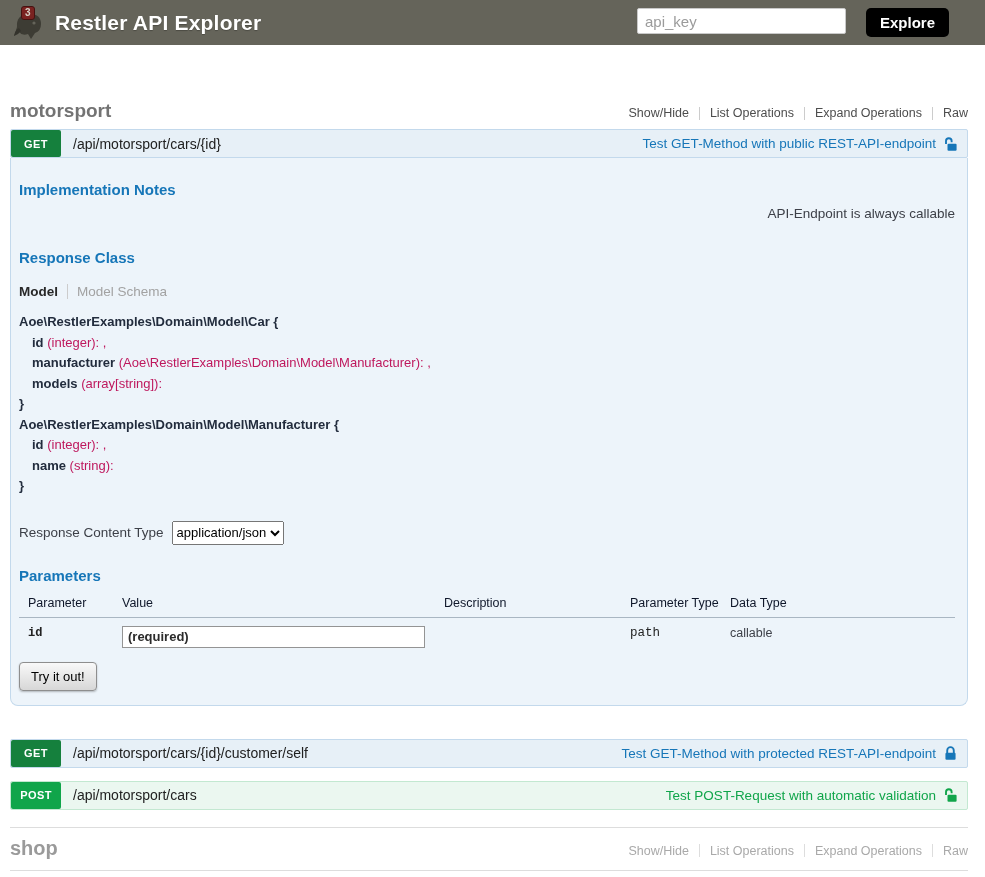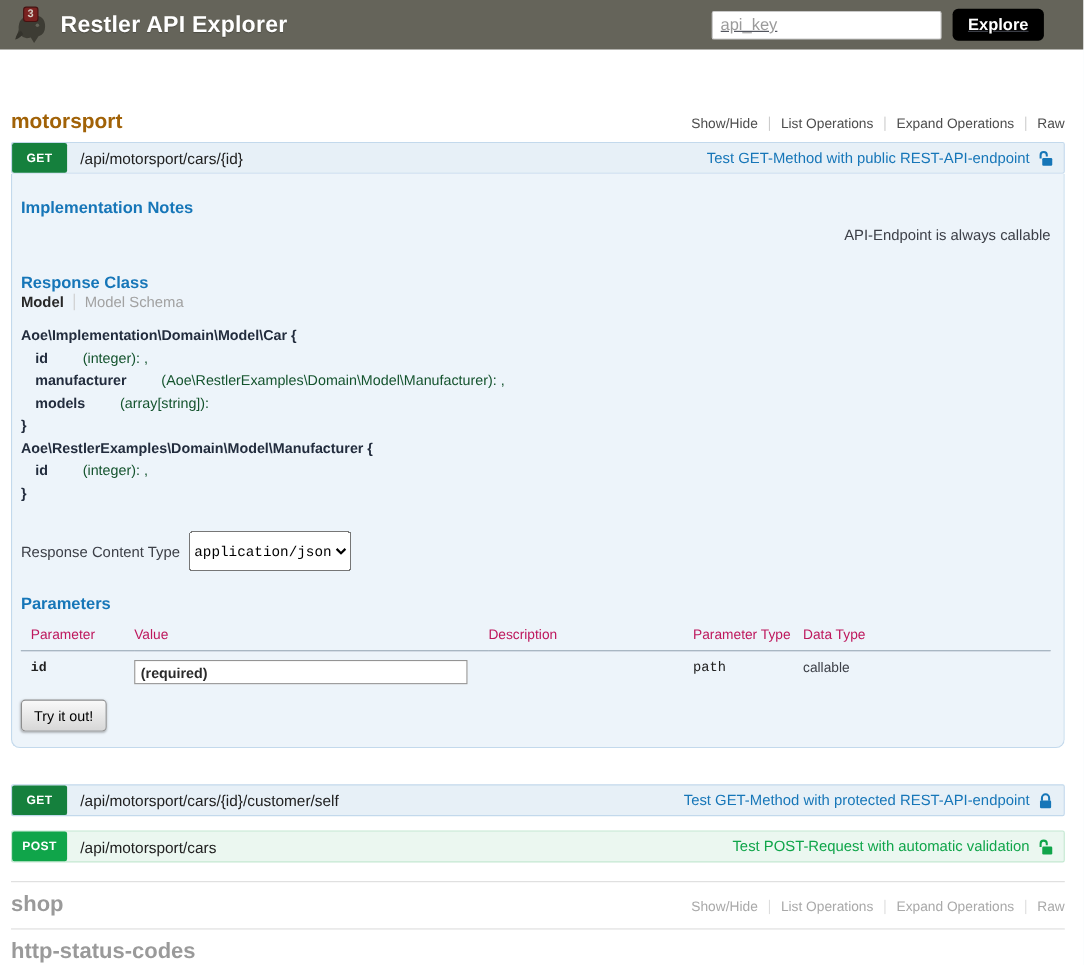--- a/index.html
+++ b/index.html
@@ -24,41 +24,41 @@
     position:absolute; top:2px; left:11px;
     background:#7a2220; color:#d6d0c6;
     font-size:10px; font-weight:bold; line-height:12px;
     padding:0 3px; border-radius:3px; border:1px solid #461211;
   }
   .app-title {
     color:#fff; font-size:21px; font-weight:bold;
     margin-left:9px; letter-spacing:0.2px;
     text-shadow:0 1px 1px rgba(0,0,0,0.25);
   }
-  .header-form { margin-left:auto; display:flex; align-items:center; gap:10px;text-decoration:underline; }
+  .header-form { margin-left:auto; display:flex; gap:20px; }
   .api-key-input {
     width:209px; height:26px; border:1px solid #c9c9c9; border-radius:2px;
     padding:2px 7px; font-size:15px; color:#444; background:#fff;
     font-family:"Liberation Sans","DejaVu Sans",sans-serif;
   }
   .api-key-input::placeholder { color:#9b9b9b; }
   .explore-button {
     background:#000; color:#fff; border:none; border-radius:5px;
     font-weight:bold; font-size:15px; padding:6px 14px; cursor:pointer;
     font-family:"Liberation Sans","DejaVu Sans",sans-serif;
   }
 
   
   .main { margin:0 17px 0 10px; padding-top:53px; }
 
   .section-head {
     display:flex; justify-content:space-between; align-items:baseline;
     padding:2px 0 7px 0;
   }
-  .section-title { font-size:19px; font-weight:bold; color:#a16207; cursor:pointer; }
+  .section-title { font-size:19px; font-weight:bold; color:#737373; cursor:pointer; }
   .section-links { display:flex; align-items:center; font-size:12.5px; }
   .section-links a { color:#4d4d4d; padding:0 10px; white-space:nowrap; }
   .section-links a:first-child { padding-left:0; }
   .section-links a:last-child { padding-right:0; }
   .sep { width:1px; height:13px; background:#ccc; display:inline-block; }
 
   .section.inactive { border-top:1px solid #ddd; padding:9px 0 10px 0; }
   .section.inactive .section-head { padding:0; }
   .section.inactive .section-title { color:#9a9a9a; font-size:20px; }
   .section.inactive .section-links a { color:#a9a9a9; }
@@ -91,43 +91,43 @@
   .endpoint-content {
     border:1px solid #c3d9ec; border-top:none;
     background:#edf4fa; border-radius:0 0 8px 8px;
     padding:23px 12px 14px 8px;
     margin-bottom:33px;
   }
   .blue-heading { color:#1676b8; font-size:15px; font-weight:600; }
   .impl-notes-text { margin-top:8px; font-size:13.5px; color:#3d4048;text-align:right; }
   .block-gap { margin-top:28px; }
 
-  .model-tabs { margin-top:1px; display:flex; align-items:center; font-size:13.5px; }
+  .model-tabs { margin-top:18px; display:flex; align-items:center; font-size:13.5px; }
   .tab-model { color:#282828; font-weight:bold; }
   .tab-divider { width:1px; height:15px; background:#ccc; margin:0 9px; }
   .tab-schema { color:#a2a2a2; }
 
   .signature { margin-top:13px; font-size:13px; color:#2a3443; line-height:20.5px; }
   .sig-block + .sig-block { margin-top:0; }
   .sig-header, .sig-footer { font-weight:bold; color:#222c3d; }
   .sig-prop { padding-left:13px; }
   .pname { font-weight:bold; color:#222c3d; }
-  .ptype { color:#14532d;margin-left:28px; }
+  .ptype { color:#be185d; }
 
   .rct-row { margin-top:24px; display:flex; align-items:center; }
   .rct-label { font-size:13.5px; color:#3d4048; }
   .rct-select {
-    margin-left:8px; font-size:13px; height:36px;
-    font-family:Liberation Mono, monospace;
+    margin-left:8px; font-size:13px; height:24px;
+    font-family:Liberation Sans, sans-serif;
   }
 
   .params-heading { margin-top:22px; }
   .param-table { margin-top:9px; width:100%; border-collapse:collapse; font-size:12.5px; }
   .param-table th {
-    text-align:left; font-weight:normal; color:#be185d;
+    text-align:left; font-weight:normal; color:#0f172a;
     padding:3px 0 7px 0; border-bottom:1px solid #a9b6c2;
   }
   .param-table td { padding:8px 0 2px 0; vertical-align:top; }
   .col-param  { width:103px; padding-left:9px !important; }
   .col-value  { width:322px; }
   .col-desc   { width:186px; }
   .col-ptype  { width:100px;margin-left:48px; }
   .cell-param { font-family:"Liberation Mono","DejaVu Sans Mono",monospace; font-weight:bold; font-size:12px; color:#222; }
   .cell-ptype { font-family:"Liberation Mono","DejaVu Sans Mono",monospace; font-size:12.5px; color:#222; }
   .cell-dtype { font-size:12.5px; color:#3d4048; }
@@ -200,40 +200,44 @@
       <h4 class="blue-heading block-gap">Response Class</h4>
 
       <div class="model-tabs">
         <a class="tab-model">Model</a>
         <span class="tab-divider"></span>
         <a class="tab-schema">Model Schema</a>
       </div>
 
       <div class="signature">
         <div class="sig-block">
-          <div class="sig-header">Aoe\Implementation\Domain\Model\Car {</div>
+          <div class="sig-header">Aoe\RestlerExamples\Domain\Model\Car {</div>
           <div class="sig-prop">
             <span class="pname">id</span>
             <span class="ptype">(integer): ,</span>
           </div>
           <div class="sig-prop">
             <span class="pname">manufacturer</span>
             <span class="ptype">(Aoe\RestlerExamples\Domain\Model\Manufacturer): ,</span>
           </div>
           <div class="sig-prop">
             <span class="pname">models</span>
             <span class="ptype">(array[string]):</span>
           </div>
           <div class="sig-footer">}</div>
         </div>
         <div class="sig-block">
           <div class="sig-header">Aoe\RestlerExamples\Domain\Model\Manufacturer {</div>
           <div class="sig-prop">
             <span class="pname">id</span>
             <span class="ptype">(integer): ,</span>
+          </div>
+          <div class="sig-prop">
+            <span class="pname">name</span>
+            <span class="ptype">(string):</span>
           </div>
           <div class="sig-footer">}</div>
         </div>
       </div>
 
       <div class="rct-row">
         <span class="rct-label">Response Content Type</span>
         <select class="rct-select">
           <option>application/json</option>
         </select>

